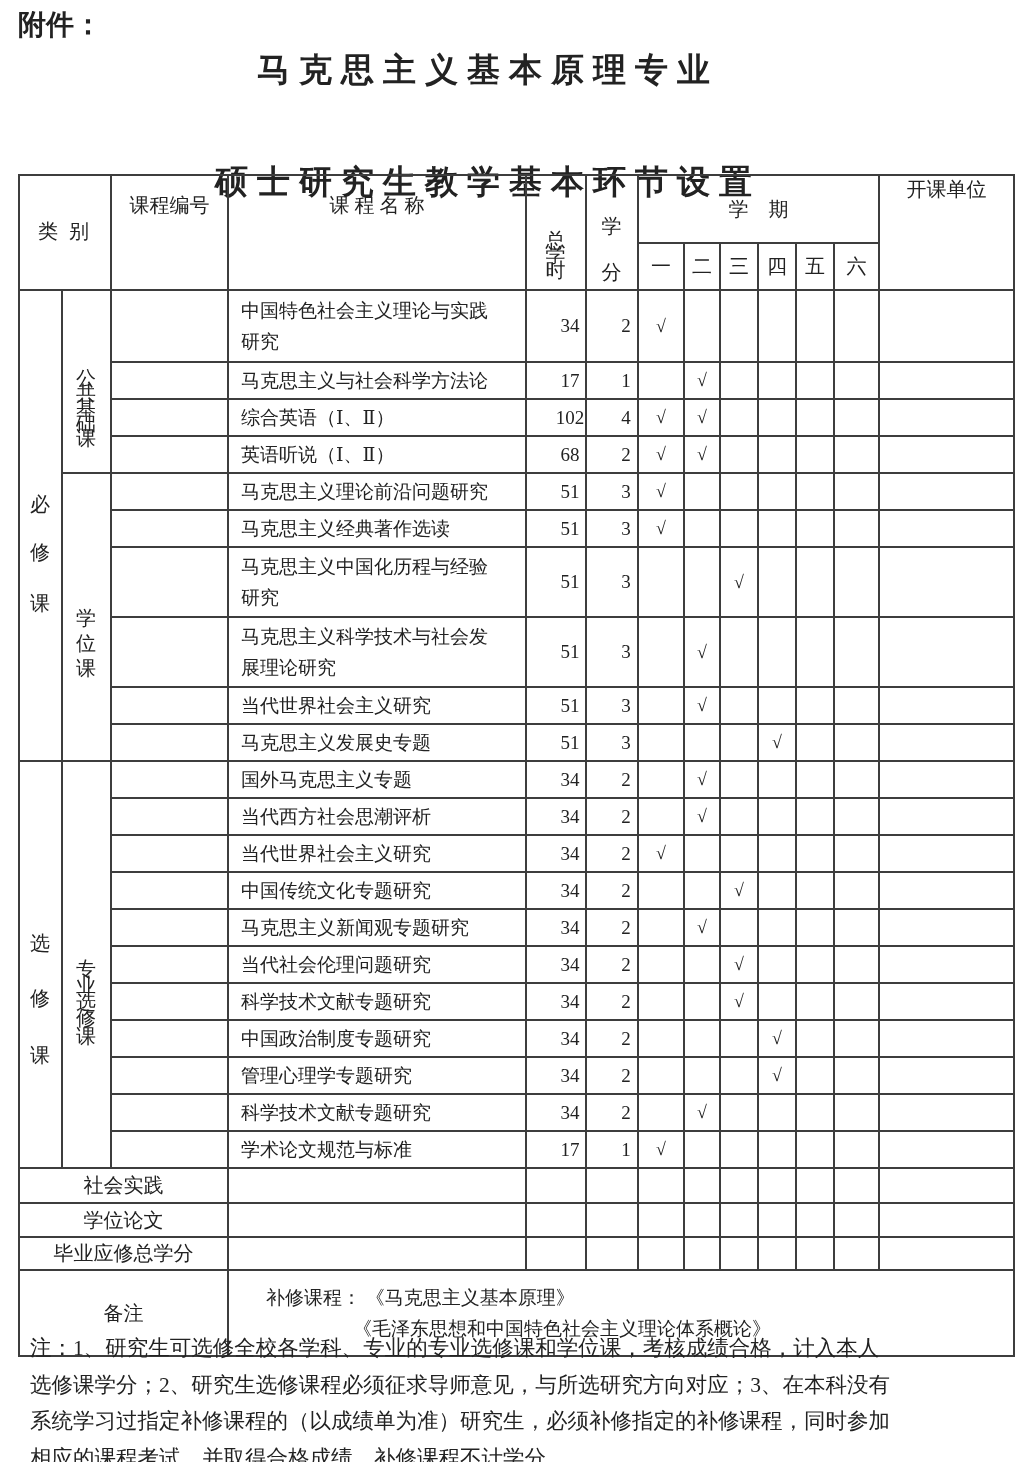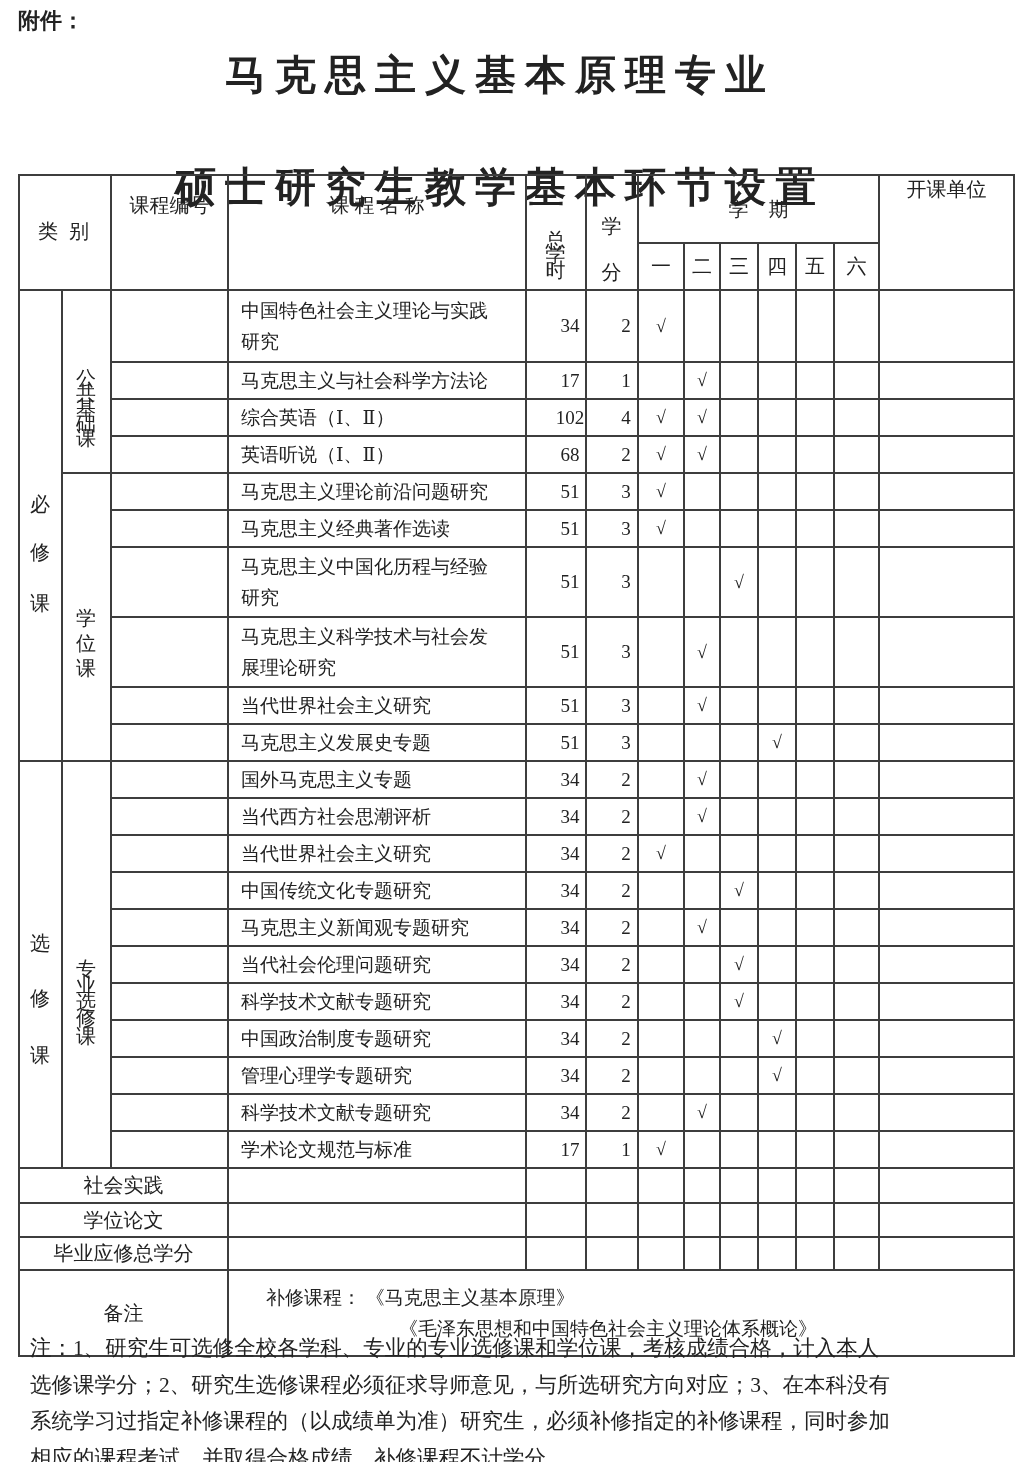--- a/index.html
+++ b/index.html
@@ -1,21 +1,21 @@
 <!DOCTYPE html>
 <html><head>
 <meta charset="utf-8">
 <style>
   html,body{margin:0;padding:0;background:#ffffff;}
   body{width:1029px;height:1462px;position:relative;color:#222;
        font-family:"Liberation Serif","DejaVu Serif",serif;}
-  .attachment{position:absolute;left:18px;top:6px;font-size:22px;font-weight:bold;
+  .attachment{position:absolute;left:18px;top:6px;font-size:28px;font-weight:bold;
        font-family:"Liberation Sans","DejaVu Sans",sans-serif;}
-  .title{position:absolute;left:12px;width:976px;text-align:center;font-weight:bold;
-       font-size:41px;letter-spacing:9px;
+  .title{position:absolute;left:0;width:976px;text-align:center;font-weight:bold;
+       font-size:33px;letter-spacing:9px;
        font-family:"Liberation Sans","DejaVu Sans",sans-serif;}
   .title1{top:48px;}
   .title2{top:112px;margin-top:48px;}
 
   table.main{position:absolute;left:18px;top:174px;width:995px;
        border-collapse:collapse;table-layout:fixed;}
   td,th{border:2px solid #3d3d3d;padding:0;font-weight:normal;overflow:hidden;
        color:#222;}
   th{font-size:20px;}
   .h-cat{vertical-align:top;padding-top:42px;letter-spacing:3px;}
@@ -33,21 +33,21 @@
   .deg{letter-spacing:25px;transform:translateY(14px);}
   .ele{letter-spacing:56px;transform:translateY(38px);}
   .pro{letter-spacing:17px;transform:translateY(22px);}
   .cname{text-align:left;padding:2px 30px 2px 12px;font-size:19px;line-height:31px;}
   .num{text-align:center;font-size:19px;padding-left:28px;}
   .sem{text-align:center;font-size:18px;}
   .sumlabel{text-align:center;font-size:20px;}
   .remark-label{text-align:center;font-size:20px;}
   .remark-content{font-size:19px;vertical-align:middle;}
   .remark-content .l1{padding-left:13px;line-height:31px;margin-left:24px;}
-  .remark-content .l2{padding-left:124px;line-height:31px;margin-left:46px;}
+  .remark-content .l2{padding-left:124px;line-height:31px;}
   .notes{position:absolute;left:30px;top:1330px;width:960px;font-size:21.5px;
        line-height:36.5px;}
 </style>
 </head>
 <body>
 
 <div class="attachment">附件：</div>
 <div class="title title1">马克思主义基本原理专业</div>
 <div class="title title2">硕士研究生教学基本环节设置</div>
 

